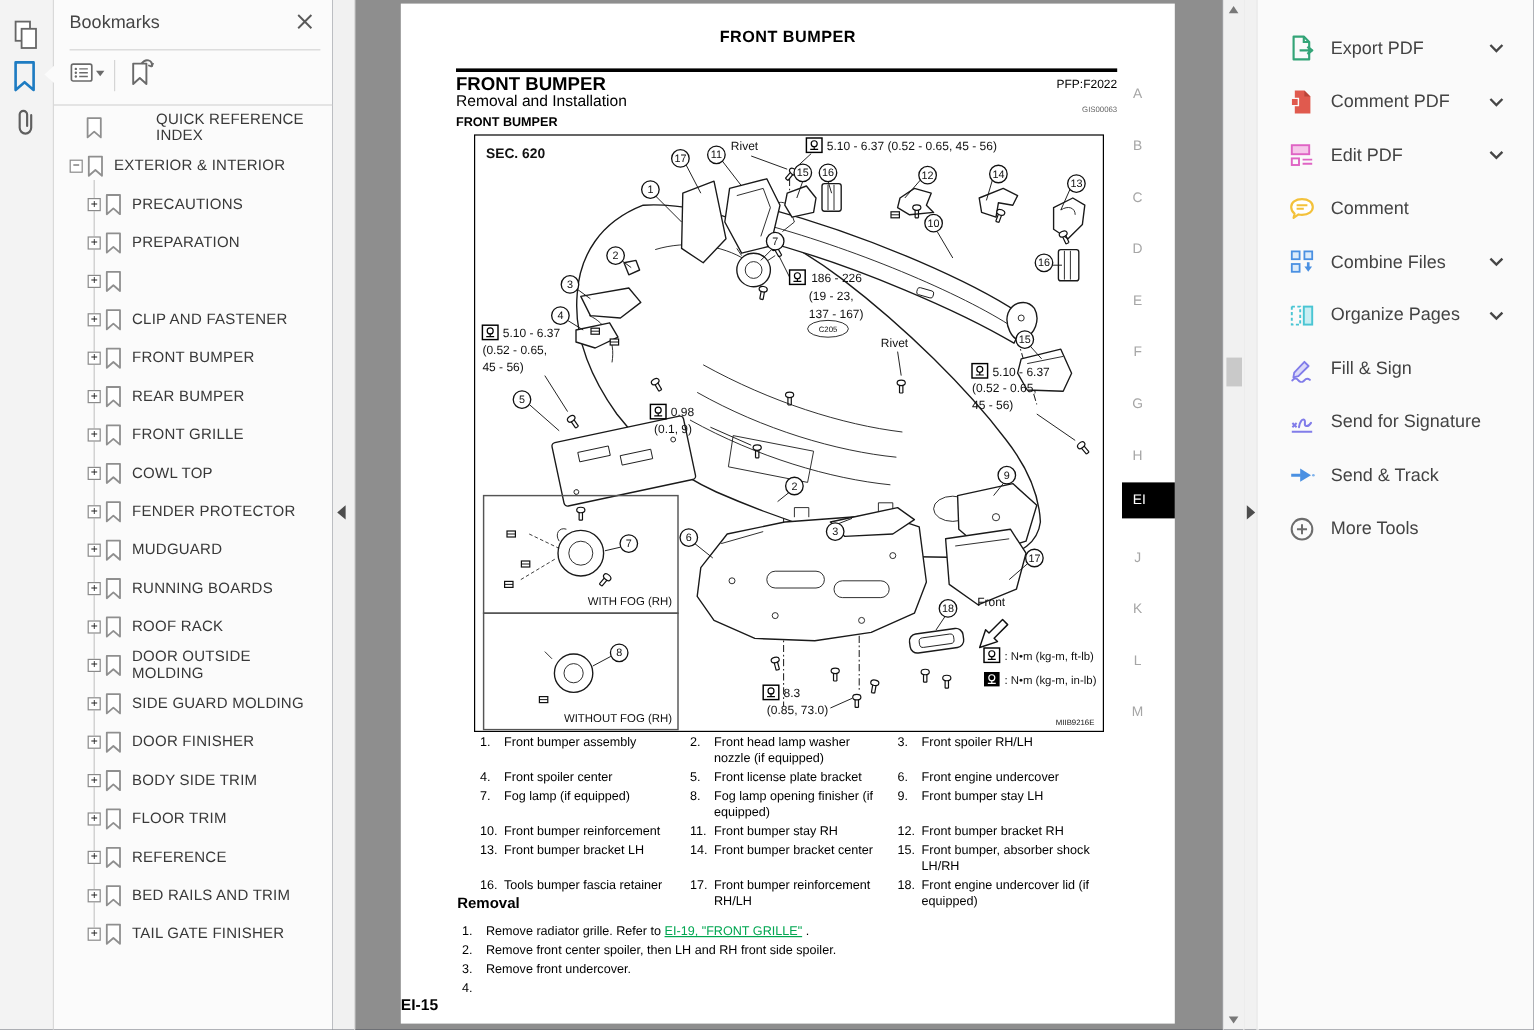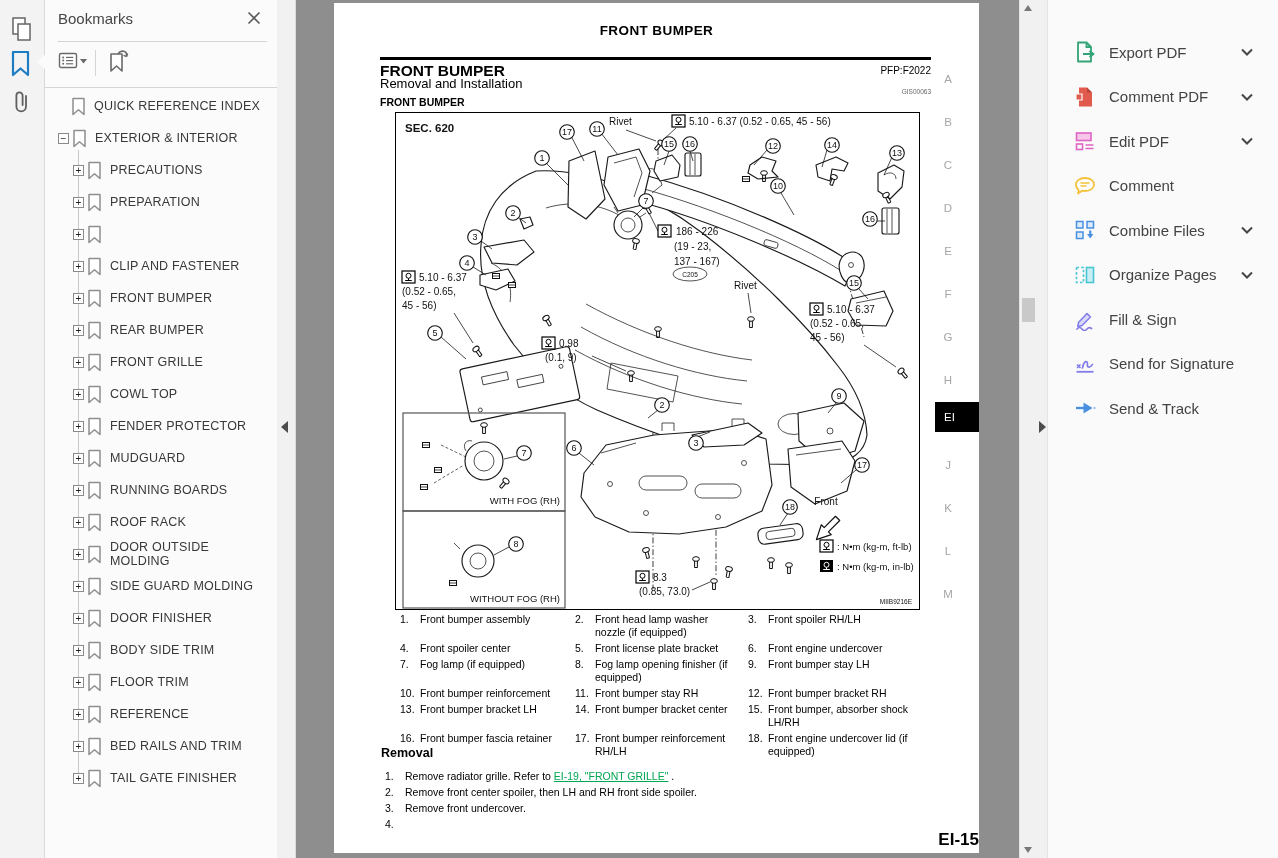--- a/index.html
+++ b/index.html
@@ -15,21 +15,21 @@
   .bm-panel{position:absolute;left:45px;top:0;width:232px;height:858px;background:#fbfbfb;z-index:3;overflow:hidden;}
   .bm-title{position:absolute;left:13px;top:10px;font-size:15px;color:#464646;}
   .bm-close{position:absolute;left:201px;top:10px;width:18px;height:18px;cursor:pointer;}
   .bm-div1{position:absolute;left:13px;right:10px;top:41px;border-top:1px solid #d5d5d5;}
   .bm-toolbar{position:absolute;left:13px;top:49px;height:28px;display:flex;align-items:center;}
   .bm-sep{width:1px;height:26px;background:#d5d5d5;margin:0 9px 0 6px;}
   .bm-div2{position:absolute;left:0;right:0;top:87px;border-top:1px solid #d5d5d5;}
   .bm-list{position:absolute;left:0;top:90px;width:232px;}
   .tree-line{position:absolute;left:33px;top:60px;width:1px;height:632px;background:#c8c8c8;}
   .bm-row{position:relative;display:flex;align-items:center;min-height:32px;line-height:14px;cursor:pointer;}
-  .bm-row.root{padding-left:26px;}
+  .bm-row.root{padding-left:26px;gap:36px;}
   .bm-row.parent{padding-left:13px;}
   .bm-row.child{padding-left:28px;}
   .expander{flex:0 0 auto;width:11px;height:11px;border:1px solid #8a8a8a;background:#fff;font-size:10px;line-height:10px;text-align:center;color:#222;margin-right:3px;box-sizing:border-box;}
   .ribbon{flex:0 0 auto;margin-right:8px;}
   .bm-label{font-size:12.5px;color:#383838;letter-spacing:.2px;padding-right:6px;}
 
   
   .split-l{position:absolute;left:277px;top:0;width:18px;height:858px;background:#f1f1f1;border-right:1px solid #dcdcdc;z-index:3;}
   .split-l .arr{position:absolute;left:4px;top:421px;width:0;height:0;border-top:6px solid transparent;border-bottom:6px solid transparent;border-right:7px solid #4c4c4c;}
   .split-r{position:absolute;left:1036px;top:0;width:11px;height:858px;background:#f1f1f1;border-left:1px solid #e0e0e0;border-right:1px solid #e0e0e0;z-index:3;}
@@ -50,37 +50,37 @@
 
   .parts{position:absolute;left:62px;top:610px;width:545px;display:grid;grid-template-columns:175px 173px 190px;row-gap:3px;font-size:10.5px;line-height:13px;}
   .part{display:flex;padding:0 6px 0 4px;box-sizing:border-box;}
   .pnum{flex:0 0 20px;}
 
   .removal{position:absolute;left:47px;top:743px;width:500px;}
   .rem-head{font-size:12.5px;font-weight:bold;margin-bottom:8px;}
   .step{display:flex;font-size:10.5px;line-height:16px;}
   .snum{flex:0 0 20px;margin-left:4px;}
   .glink{color:#00a651;text-decoration:underline;cursor:pointer;}
-  .pageno{position:absolute;left:0;top:827px;width:100%;text-align:right;font-size:17px;font-weight:bold;}
+  .pageno{position:absolute;left:0;top:827px;width:100%;text-align:left;font-size:13px;font-weight:bold;}
 
   .ltr-col{position:absolute;left:599px;width:30px;}
   .ltr-col.c1{top:54px;}
   .ltr-col.c2{top:440px;}
   .ltr{height:43px;display:flex;align-items:center;justify-content:center;font-size:11.5px;color:#a6a6a6;}
   .ei-tab{position:absolute;left:601px;top:399px;width:44px;height:30px;background:#000;color:#fff;font-size:11.5px;line-height:30px;padding-left:9px;box-sizing:border-box;}
 
   
   .vscroll{position:absolute;left:1019px;top:0;width:17px;height:858px;background:#f1f1f1;border-left:1px solid #e2e2e2;z-index:3;}
   .sc-up{position:absolute;left:4px;top:5px;width:0;height:0;border-left:4.5px solid transparent;border-right:4.5px solid transparent;border-bottom:6px solid #787878;}
   .sc-dn{position:absolute;left:4px;bottom:5px;width:0;height:0;border-left:4.5px solid transparent;border-right:4.5px solid transparent;border-top:6px solid #787878;}
   .sc-thumb{position:absolute;left:1.5px;top:298px;width:13px;height:24px;background:#c9c9c9;}
 
   
   .tools{position:absolute;left:1047px;top:0;width:231px;height:858px;background:#fafafa;border-left:1px solid #e4e4e4;box-sizing:border-box;z-index:3;}
-  .tool-list{padding-top:30px;}
+  .tool-list{padding-top:18px;}
   .tool{height:44.5px;display:flex;align-items:center;padding-left:25px;cursor:pointer;}
   .ticon{flex:0 0 24px;height:24px;margin-right:12px;}
   .tlabel{font-size:15px;color:#434343;}
   .chev{margin-left:auto;margin-right:24px;}
 
   
   .diagram text{font-family:"Liberation Sans",sans-serif;fill:#111;}
   .pw{fill:#fff;stroke:#1a1a1a;stroke-width:1.15;stroke-linejoin:round;}
   .thin{fill:none;stroke:#1a1a1a;stroke-width:.75;stroke-linejoin:round;}
   .ldr{stroke:#1a1a1a;stroke-width:.8;}
@@ -728,21 +728,21 @@
           <div class="part">
           <span class="pnum">14.</span>
           <span>Front bumper bracket center</span>
         </div>
           <div class="part">
           <span class="pnum">15.</span>
           <span>Front bumper, absorber shock LH/RH</span>
         </div>
           <div class="part">
           <span class="pnum">16.</span>
-          <span>Front bumper fascia retainer</span>
+          <span>Tools bumper fascia retainer</span>
         </div>
           <div class="part">
           <span class="pnum">17.</span>
           <span>Front bumper reinforcement RH/LH</span>
         </div>
           <div class="part">
           <span class="pnum">18.</span>
           <span>Front engine undercover lid (if equipped)</span>
         </div>
         </div>
@@ -909,18 +909,27 @@
         <span class="ticon">
           <svg width="24" height="24" viewBox="0 0 24 24">
               <path d="M3,12 h8" stroke="#4a90e2" stroke-width="2.4"></path>
               <path d="M10.5,6.5 L19.5,12 L10.5,17.5 Z" fill="#4a90e2"></path>
               <circle cx="21.5" cy="12" r="1.1" fill="#7fb3ec"></circle>
             </svg>
         </span>
         <span class="tlabel">Send &amp; Track</span>
       </div>
 
+      <div class="tool">
+        <span class="ticon">
+          <svg width="24" height="24" viewBox="0 0 24 24">
+              <circle cx="12" cy="12" r="8.6" fill="none" stroke="#6d6d6d" stroke-width="1.7"></circle>
+              <path d="M12,7.8 v8.4 M7.8,12 h8.4" stroke="#6d6d6d" stroke-width="1.7"></path>
+            </svg>
+        </span>
+        <span class="tlabel">More Tools</span>
+      </div>
 
     </div>
 
   </div>
 
 </div>
 
 </body></html>

